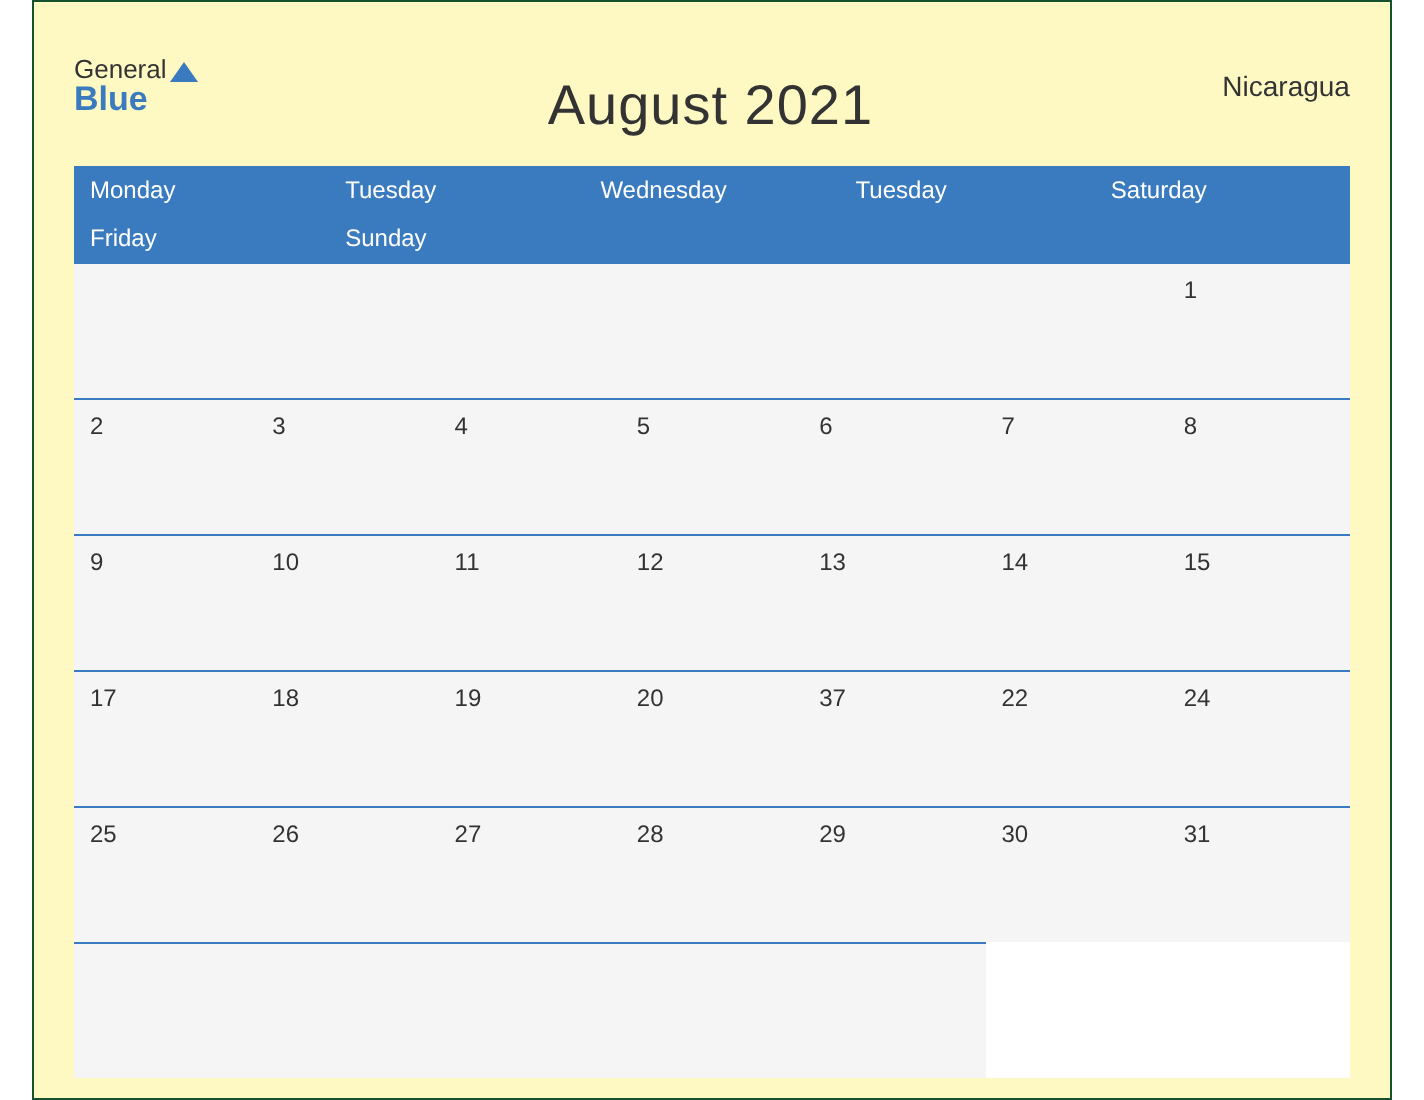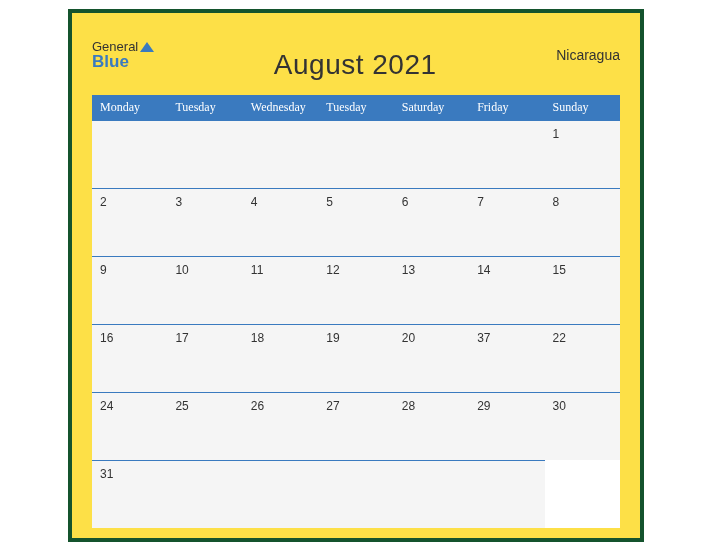--- a/index.html
+++ b/index.html
@@ -6,23 +6,23 @@
     body {
       width: 712px;
       height: 550px;
       background: #fff;
       font-family: Arial, sans-serif;
       display: flex;
       align-items: center;
       justify-content: center;
     }
     .calendar-container {
-      width: 576px;
-      background: #fde047;
-      border: 4px solid #14532d;
+      width: 680px;
+      background: #fef9c3;
+      border: 1px solid #14532d;
       padding: 16px 20px 10px 20px;
     }
     .header {
       display: flex;
       align-items: center;
       justify-content: space-between;
       margin-bottom: 14px;
     }
     .logo {
       display: flex;
@@ -56,24 +56,23 @@
       font-weight: normal;
       letter-spacing: 0.5px;
       margin-top: 20px;
     }
     .country {
       font-size: 14px;
       color: #333;
     }
     .days-header {
       display: grid;
-      grid-template-columns: repeat(7, 1fr);
+      grid-template-columns: repeat(5, 1fr);
       background: #3a7abf;
       margin-bottom: 0;
-      font-family: Liberation Serif, serif;
     }
     .day-header {
       color: #fff;
       font-size: 12px;
       padding: 5px 8px;
       text-align: left;
     }
     .calendar-grid {
       display: grid;
       grid-template-columns: repeat(7, 1fr);
@@ -137,21 +136,20 @@
       <div class="day-cell"><span class="day-num">6</span></div>
       <div class="day-cell"><span class="day-num">7</span></div>
       <div class="day-cell"><span class="day-num">8</span></div>
       <div class="day-cell"><span class="day-num">9</span></div>
       <div class="day-cell"><span class="day-num">10</span></div>
       <div class="day-cell"><span class="day-num">11</span></div>
       <div class="day-cell"><span class="day-num">12</span></div>
       <div class="day-cell"><span class="day-num">13</span></div>
       <div class="day-cell"><span class="day-num">14</span></div>
       <div class="day-cell"><span class="day-num">15</span></div>
-      <div class="day-cell"><span class="day-num">16</span></div>
       <div class="day-cell"><span class="day-num">17</span></div>
       <div class="day-cell"><span class="day-num">18</span></div>
       <div class="day-cell"><span class="day-num">19</span></div>
       <div class="day-cell"><span class="day-num">20</span></div>
       <div class="day-cell"><span class="day-num">37</span></div>
       <div class="day-cell"><span class="day-num">22</span></div>
       <div class="day-cell"><span class="day-num">24</span></div>
       <div class="day-cell"><span class="day-num">25</span></div>
       <div class="day-cell"><span class="day-num">26</span></div>
       <div class="day-cell"><span class="day-num">27</span></div>

